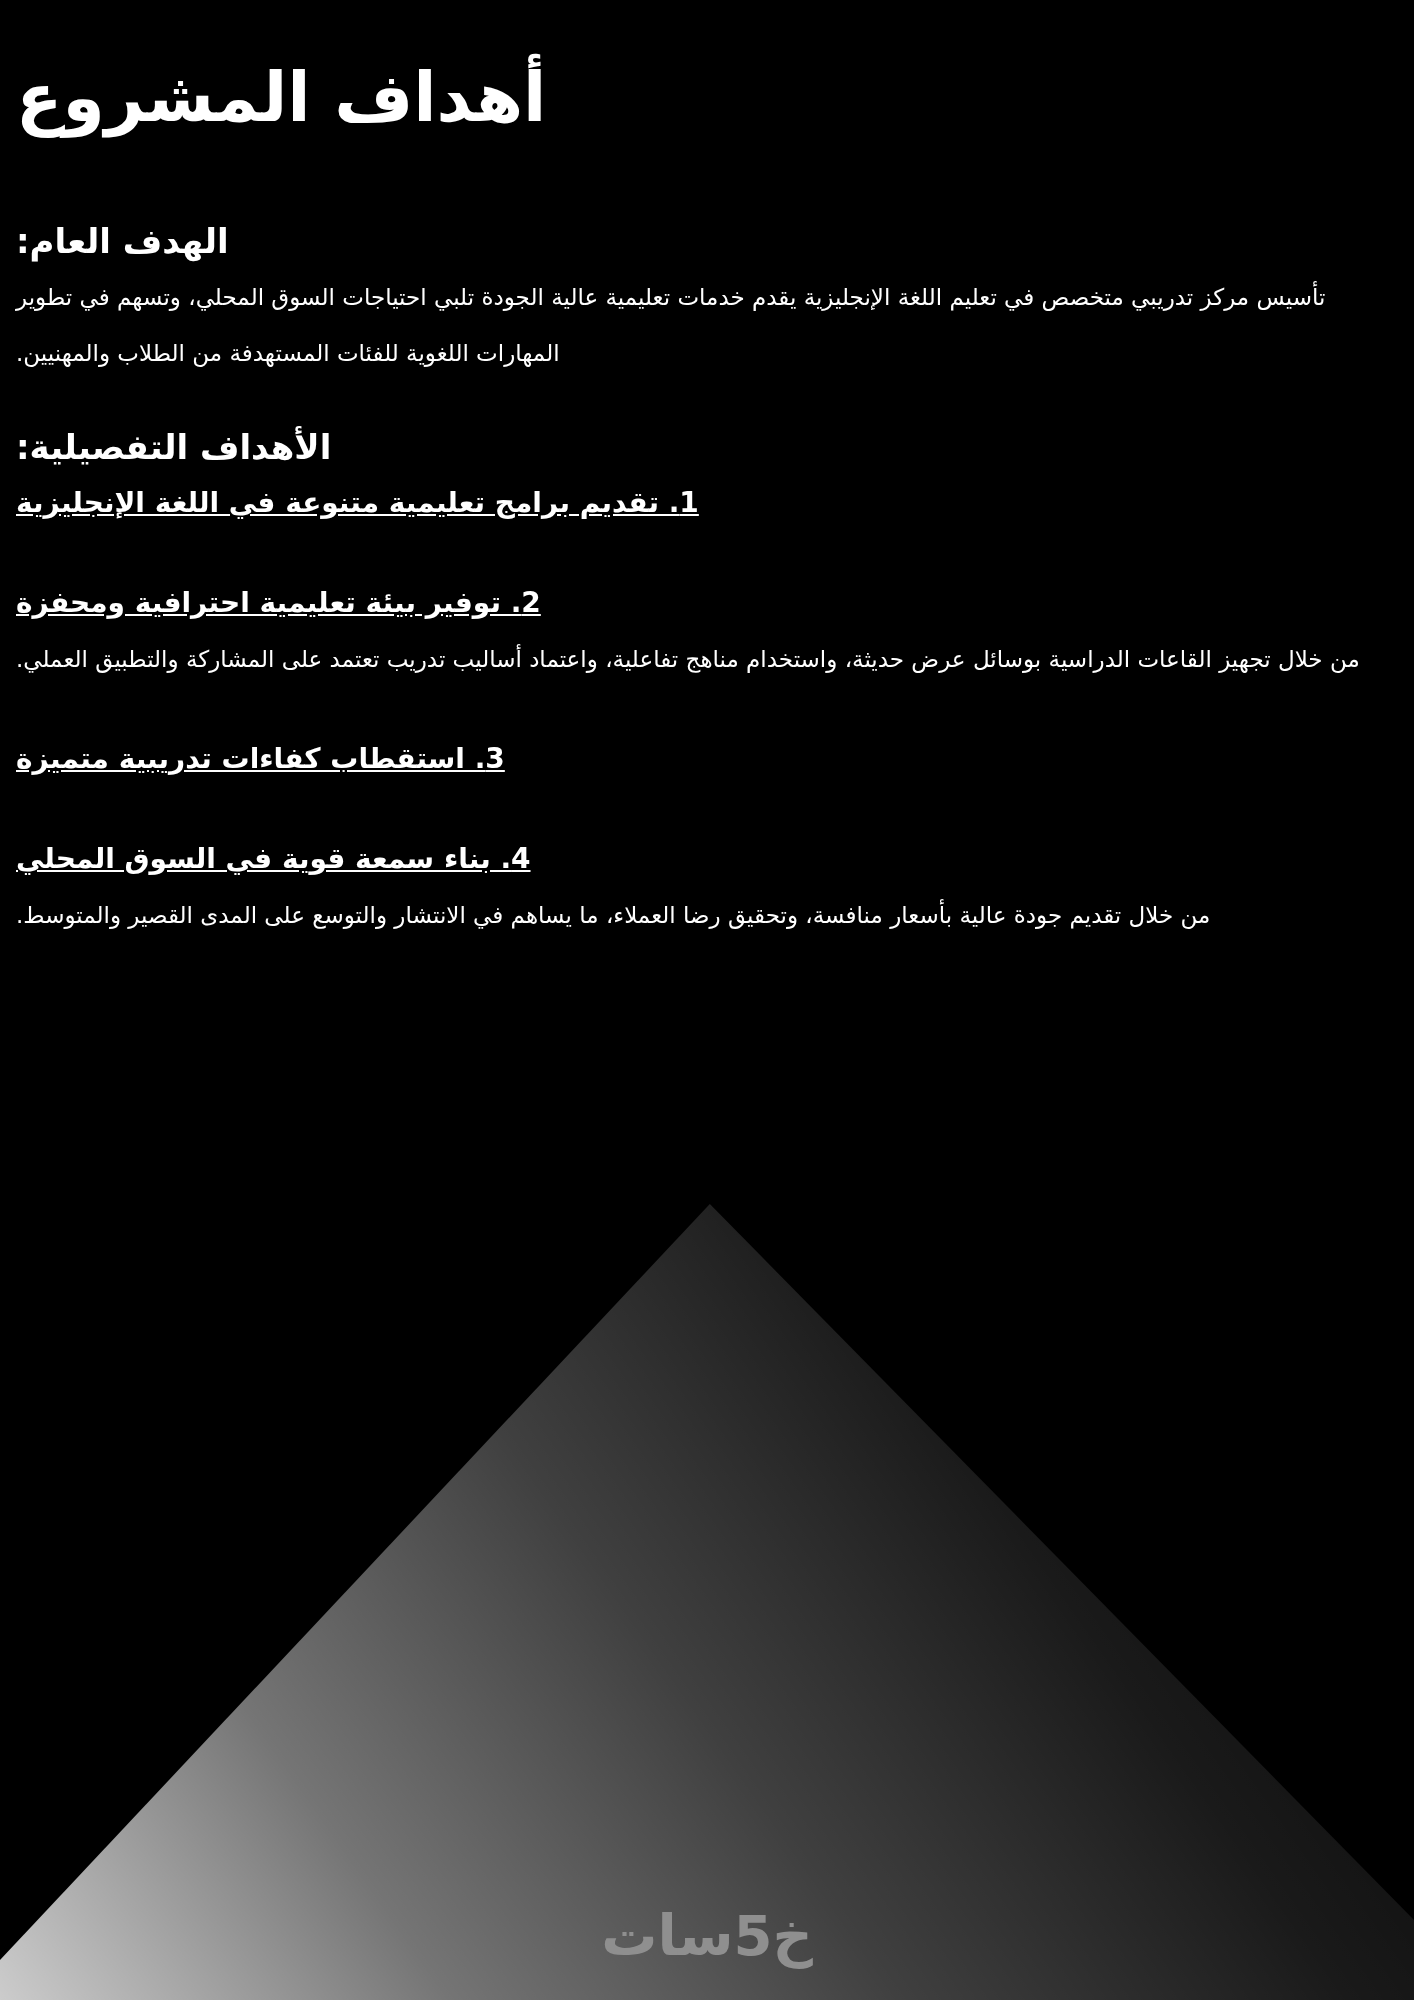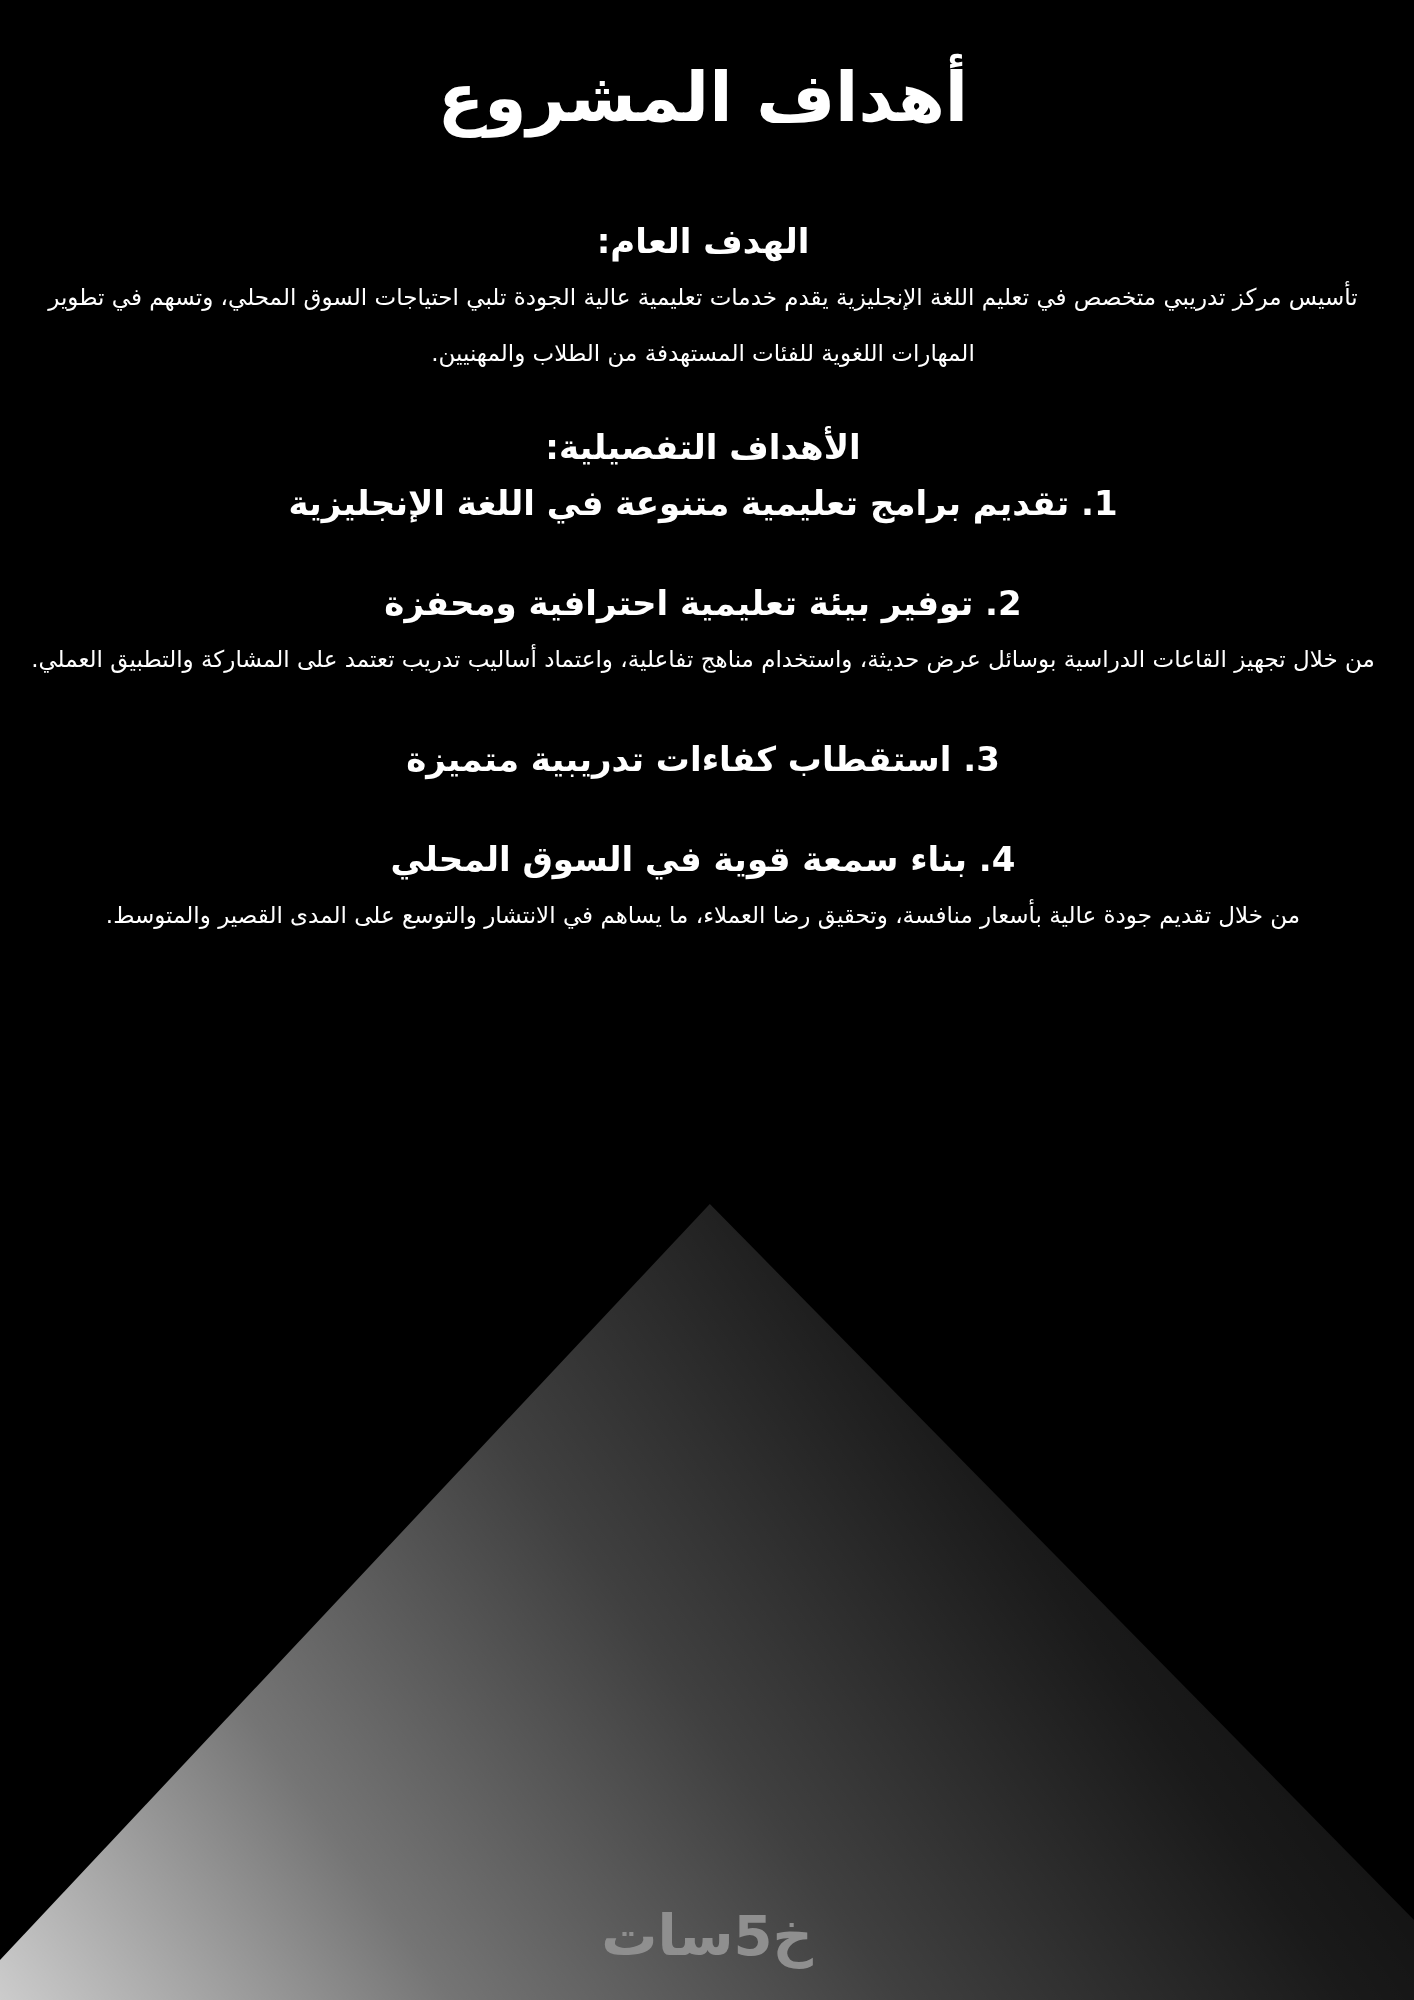--- a/index.html
+++ b/index.html
@@ -22,22 +22,22 @@
     background: linear-gradient(55deg,
       rgba(255,255,255,0.80) 0%,
       rgba(255,255,255,0.46) 16%,
       rgba(255,255,255,0.25) 32%,
       rgba(255,255,255,0.10) 48%,
       rgba(255,255,255,0.03) 62%,
       rgba(255,255,255,0.00) 74%);
   }
   .content {
     position: relative; z-index: 1;
-    padding: 52px 12px 0 4px;
-    text-align: center;
+    padding: 52px 12px 0 16px;
+    text-align: left;
   }
   h1.title {
     margin: 0;
     font-size: 68px;
     line-height: 92px;
     font-weight: bold;
     color: #ffffff;
     letter-spacing: 0;
   }
   .sec-heading {
@@ -51,23 +51,24 @@
     margin: 0;
     font-size: 23px;
     line-height: 56px;
     font-weight: normal;
     color: #ffffff;
   }
   .obj-item { margin-top: 44px; }
   .obj-item.first { margin-top: 0; }
   .obj-title {
     margin: 0;
-    font-size: 34px;
+    font-size: 28px;
     line-height: 56px;
     font-weight: bold;
+    text-decoration: underline;
   }
   .watermark {
     position: absolute; z-index: 2;
     left: 0; right: 0;
     top: 1908px;
     text-align: center;
     font-size: 56px;
     line-height: 56px;
     font-weight: bold;
     color: #8f8f8f;

